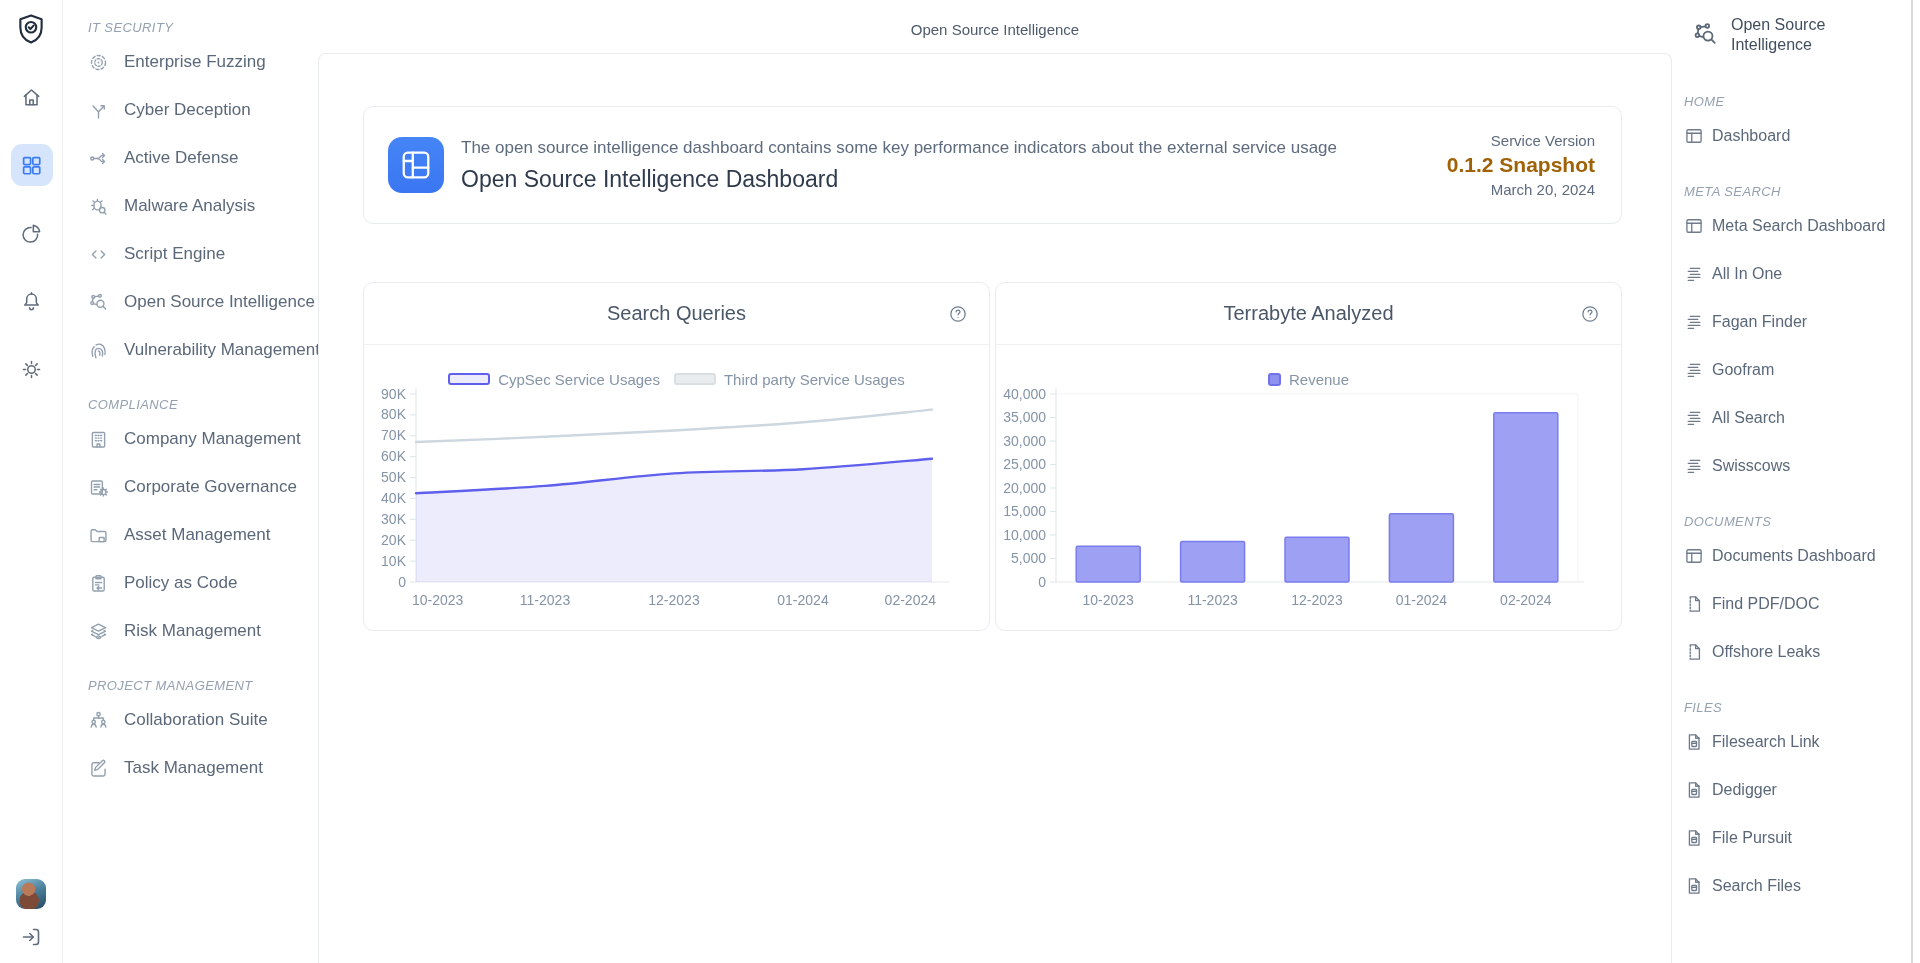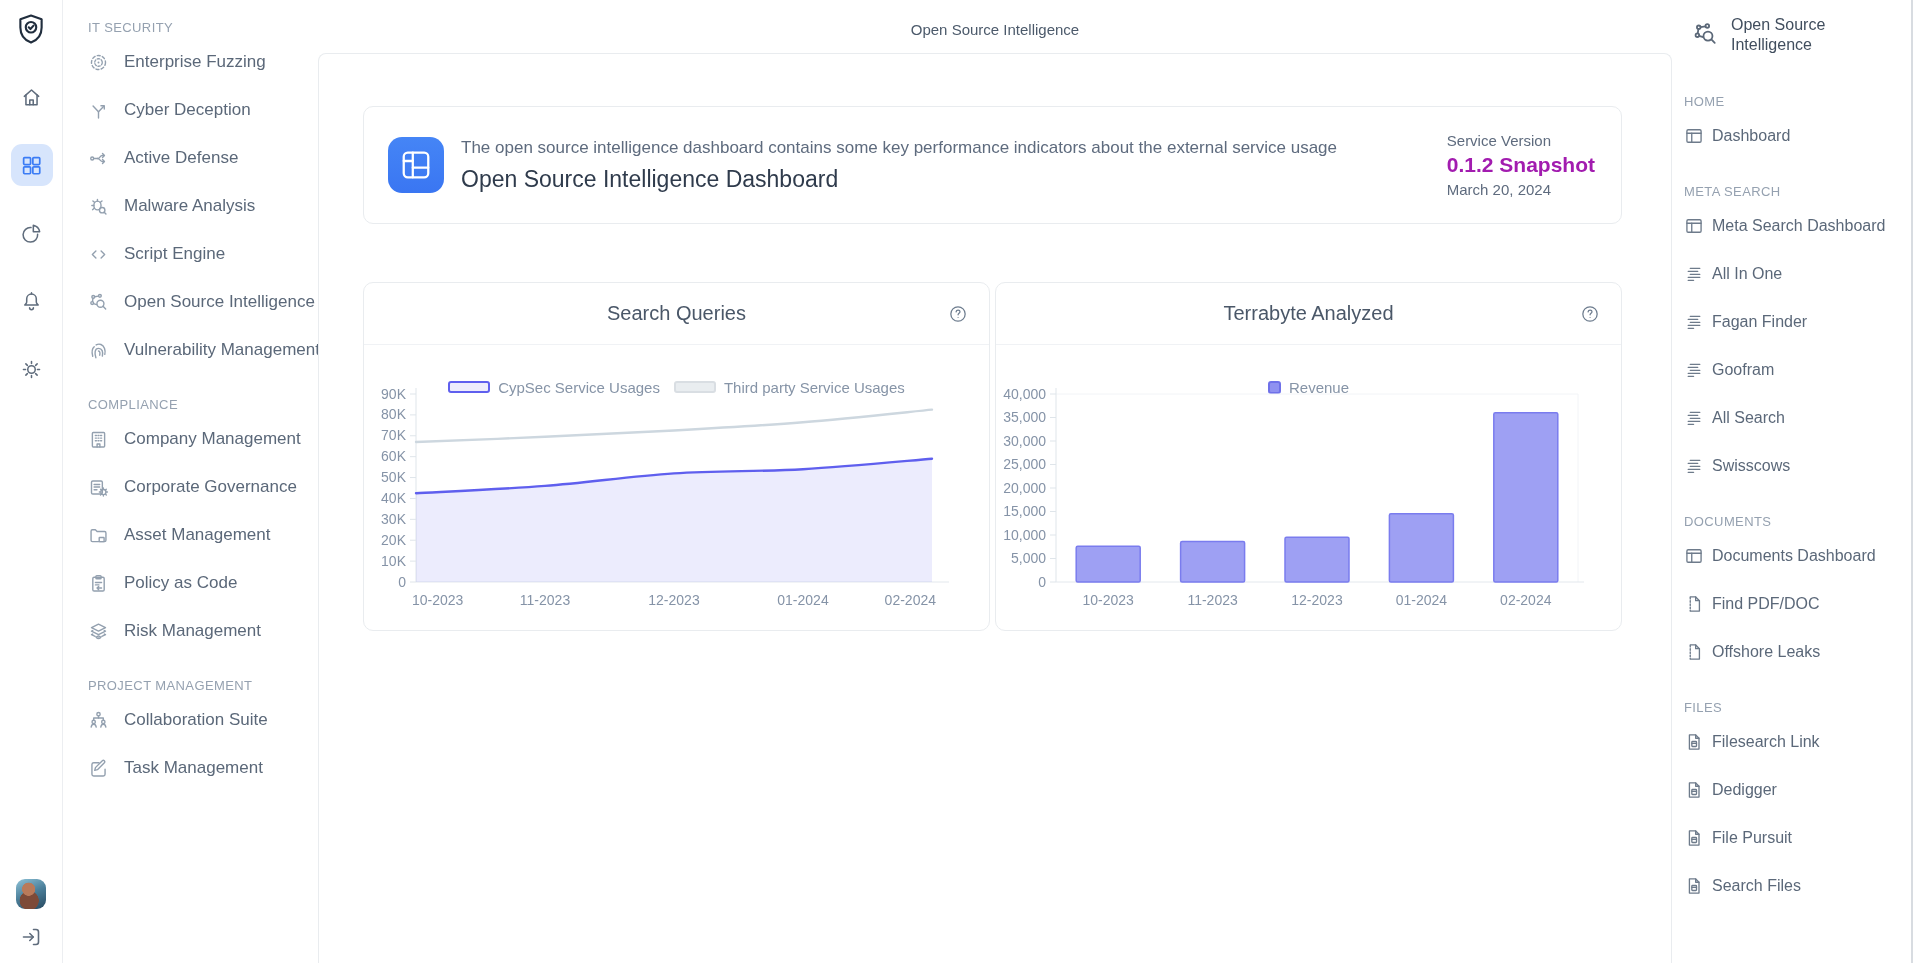--- a/index.html
+++ b/index.html
@@ -19,50 +19,50 @@
     background:
       radial-gradient(circle at 42% 34%, #b97a5a 0 24%, rgba(0,0,0,0) 26%),
       radial-gradient(circle at 44% 72%, #7d4a38 0 34%, rgba(0,0,0,0) 36%),
       linear-gradient(155deg,#8fc3d8 0%,#4b7f9a 48%,#27485f 100%); }
   .rail-signout { position:absolute; left:50%; transform:translateX(-50%); top:925px; width:24px; height:24px; color:#5f6c7c; cursor:pointer; }
 
   
   .sidebar { position:absolute; left:63px; top:0; width:255px; height:963px; padding:18px 0 0 25px; background:#fff; }
   .nav-section { margin-top:21px; }
   .sidebar .nav-section:first-child { margin-top:0; }
-  .nav-label { height:20px; line-height:20px; font-size:13px; letter-spacing:.4px; color:#95a1b0; }
+  .nav-label { height:20px; line-height:20px; font-size:13px; letter-spacing:.4px; color:#95a1b0;font-style:italic; }
   .nav-section .nav-item:first-of-type { margin-top:6px; }
   .nav-item { height:48px; display:flex; align-items:center; gap:15px; cursor:pointer; }
   .nav-item .icon { width:21px; height:21px; color:#93a0af; }
   .nav-text { font-size:17px; color:#5b6879; white-space:nowrap; }
 
   
   .main { position:absolute; left:318px; top:0; width:1354px; height:963px; }
   .page-title { height:53px; display:flex; align-items:center; justify-content:center; padding-top:6px; font-size:15px; color:#4c5a6b; }
   .main-card { position:absolute; left:0; top:53px; width:1354px; height:910px; background:#fff;
     border:1px solid #e9ecef; border-bottom:none; border-radius:8px 8px 0 0; }
   .hero { margin:52px 49px 0 44px; height:118px; border:1px solid #e9ecef; border-radius:10px;
     display:flex; align-items:center; padding:0 26px 0 24px; }
   .hero-icon { width:56px; height:56px; border-radius:14px; background:linear-gradient(180deg,#4585f6,#3a76f2);
     display:flex; align-items:center; justify-content:center; color:#fff; }
   .hero-icon .icon { width:32px; height:32px; }
   .hero-texts { margin-left:17px; }
   .hero-desc { font-size:17px; color:#5e6b7e; }
   .hero-title { margin-top:8px; font-size:23px; font-weight:normal; color:#2f3b4c; }
-  .hero-right { margin-left:auto; }
+  .hero-right { margin-left:auto; text-align:right; }
   .hero-vlabel { font-size:15px; color:#5e6b7e; }
-  .hero-version { margin-top:4px; font-size:21px; font-weight:bold; color:#a21caf; }
+  .hero-version { margin-top:4px; font-size:21px; font-weight:bold; color:#a16207; }
   .hero-date { margin-top:4px; font-size:15px; color:#5e6b7e; }
 
   .charts-row { margin:58px 49px 0 44px; display:flex; justify-content:space-between; }
   .chart-card { position:relative; width:627px; height:349px; border:1px solid #e9ecef; border-radius:10px; background:#fff; }
   .c-title { margin-top:19px; text-align:center; font-size:20px; color:#4a5768; }
   .c-help { position:absolute; top:21px; right:21px; width:20px; height:20px; color:#6d7c8e; cursor:pointer; }
   .c-divider { position:absolute; top:61px; left:0; right:0; border-top:1px solid #f0f2f5; }
-  .legend-row { position:absolute; top:92px; left:0; right:0; height:24px; display:flex; align-items:center; justify-content:center; gap:14px; }
+  .legend-row { position:absolute; top:84px; left:0; right:0; height:24px; display:flex; align-items:center; justify-content:center; gap:14px; }
   .legend-item { display:flex; align-items:center; gap:8px; cursor:pointer; }
   .swatch { display:inline-block; border:2px solid transparent; border-radius:3px; }
   .sw-line { width:42px; height:12px; }
   .sw-bar { width:13px; height:13px; }
   .legend-text { font-size:15px; color:#8694a7; }
   .plot { position:absolute; top:100px; left:0; }
 
   
   .rightbar { position:absolute; left:1684px; top:0; width:222px; height:963px; overflow:hidden; background:#fff; }
   .rb-logo { margin-top:15px; padding-left:8px; display:flex; align-items:flex-start; gap:12px; }

